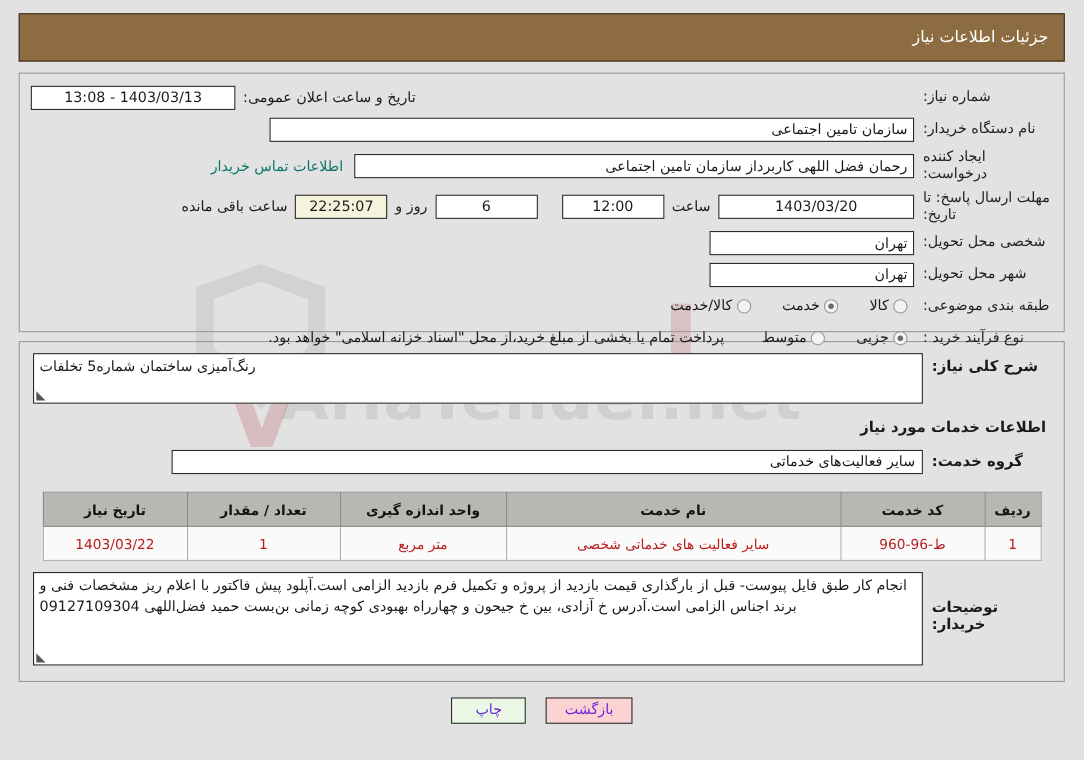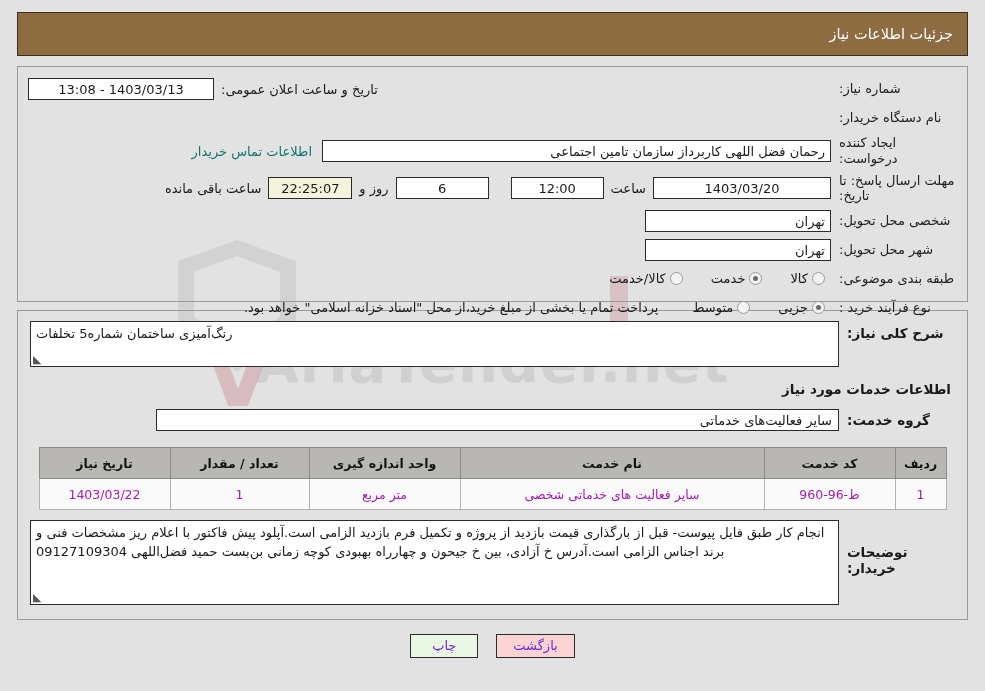--- a/index.html
+++ b/index.html
@@ -268,21 +268,21 @@
     padding: 2px 6px;
     text-align: center;
     white-space: nowrap;
   }
   table.grid td {
     border: 1px solid #b4b2ae;
     background: #fafafa;
     height: 26px;
     padding: 2px 6px;
     text-align: center;
-    color: #a21caf;
+    color: #b91c1c;
   }
 
   
   .btnbar {
     display: flex;
     justify-content: center;
     align-items: center;
     gap: 18px;
     margin-top: 14px;
   }
@@ -321,20 +321,21 @@
 
     <div class="frow">
       <span class="lbl lbl-w">شماره نیاز:</span>
       <span style="flex:1 1 auto"></span>
       <span class="lbl2">تاریخ و ساعت اعلان عمومی:</span>
       <div class="fld center w-pubdt">1403/03/13 - 13:08</div>
     </div>
 
     <div class="frow">
       <span class="lbl lbl-w">نام دستگاه خریدار:</span>
+      <div class="fld w-org">سازمان تامین اجتماعی</div>
     </div>
 
     <div class="frow">
       <span class="lbl lbl-w">ایجاد کننده درخواست:</span>
       <div class="fld w-creator">رحمان فضل اللهی کاربرداز سازمان تامین اجتماعی</div>
       <span class="link">اطلاعات تماس خریدار</span>
     </div>
 
     <div class="frow">
       <span class="lbl lbl-w" style="line-height:1.2">مهلت ارسال پاسخ: تا تاریخ:</span>

